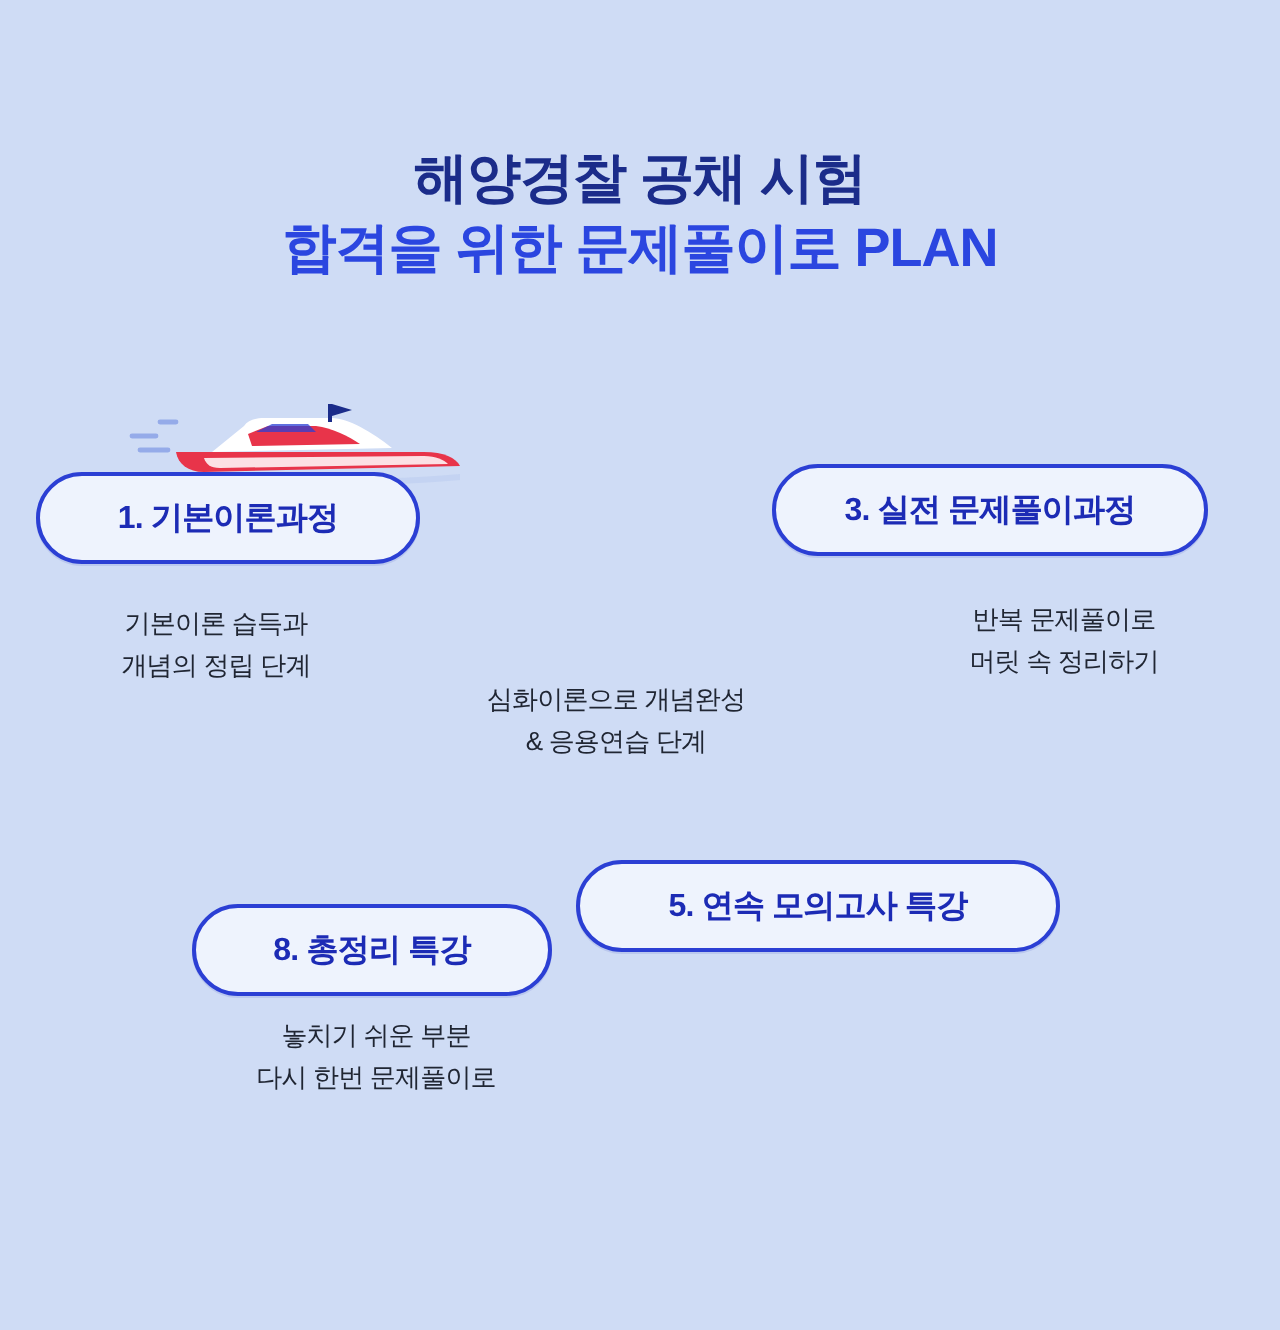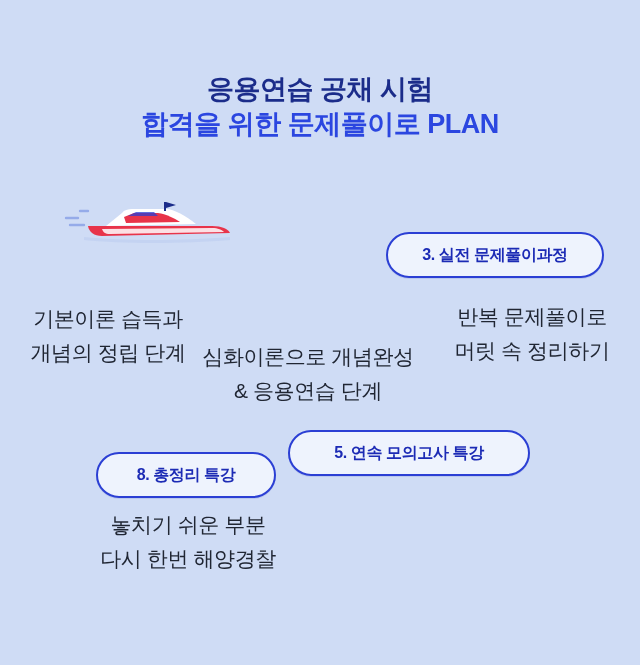--- a/index.html
+++ b/index.html
@@ -76,38 +76,38 @@
   .pill-2 { left: 210px; top: 272px; width: 196px; }
   .pill-3 { left: 386px; top: 232px; width: 218px; }
   .pill-4 { left: 96px;  top: 452px; width: 180px; }
   .pill-5 { left: 288px; top: 430px; width: 242px; }
 
   
   .caption {
     position: absolute;
     text-align: center;
     color: #202633;
-    font-size: 21px;
+    font-size: 13px;
     line-height: 1.6;
     letter-spacing: -0.4px;
     white-space: pre-line;
   }
   .cap-1 { left: 8px;   top: 302px; width: 200px; }
   .cap-2 { left: 198px; top: 340px; width: 220px; }
   .cap-3 { left: 424px; top: 300px; width: 216px; }
   .cap-4 { left: 88px;  top: 508px; width: 200px; }
   .cap-5 { left: 298px; top: 498px; width: 226px; }
 </style>
 </head>
 <body>
 
 <div class="stage">
 
   <div class="title-block">
-    <span class="title-line1">응용연습 공채 시험</span>
+    <span class="title-line1">해양경찰 공채 시험</span>
     <span class="title-line2">합격을 위한 문제풀이로 PLAN</span>
   </div>
 
   <div class="boat">
     <svg width="170" height="48" viewBox="0 0 170 48" xmlns="http://www.w3.org/2000/svg">
 
       <g stroke="#8fa6e8" stroke-width="2.4" stroke-linecap="round" opacity="0.9">
         <line x1="4" y1="22" x2="16" y2="22"></line>
         <line x1="8" y1="29" x2="22" y2="29"></line>
         <line x1="18" y1="15" x2="26" y2="15"></line>
@@ -122,29 +122,30 @@
 
       <path d="M66 20 L74 16 L92 16 L96 20 Z" fill="#2b3fd4" opacity="0.75"></path>
 
       <rect x="102" y="6" width="2" height="9" fill="#1b2c8a"></rect>
       <path d="M104 6 L114 9 L104 12 Z" fill="#1b2c8a"></path>
 
       <path d="M22 41 C60 45 120 45 168 41 L168 44 C120 48 60 48 22 44 Z" fill="#bdcdf0" opacity="0.6"></path>
     </svg>
   </div>
 
+  <div class="pill pill-1">1. 기본이론과정</div>
   <div class="caption cap-1">기본이론 습득과
 개념의 정립 단계</div>
 
   <div class="caption cap-2">심화이론으로 개념완성
 &amp; 응용연습 단계</div>
 
   <div class="pill pill-3">3. 실전 문제풀이과정</div>
   <div class="caption cap-3">반복 문제풀이로
 머릿 속 정리하기</div>
 
   <div class="pill pill-4">8. 총정리 특강</div>
   <div class="caption cap-4">놓치기 쉬운 부분
-다시 한번 해양경찰</div>
+다시 한번 문제풀이로</div>
 
   <div class="pill pill-5">5. 연속 모의고사 특강</div>
 
 </div>
 
 </body></html>

